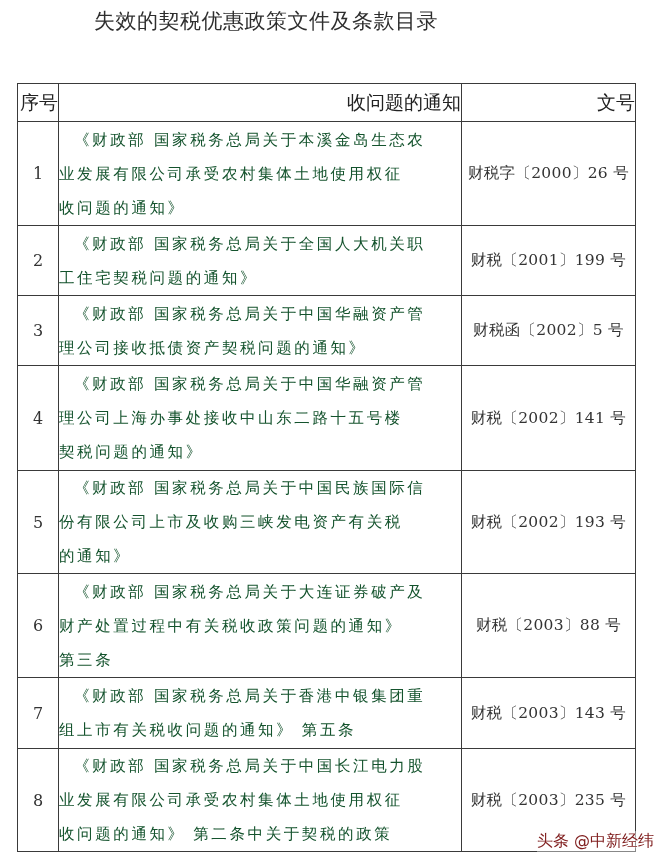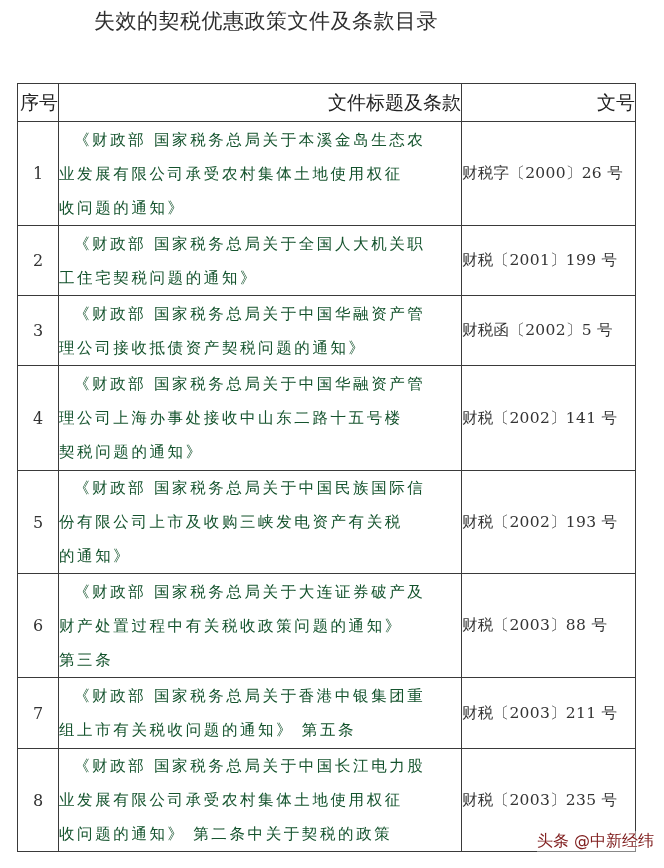--- a/index.html
+++ b/index.html
@@ -5,40 +5,40 @@
     html, body { margin: 0; padding: 0; background: #ffffff; }
     body { width: 664px; height: 868px; position: relative; overflow: hidden;
            font-family: "DejaVu Serif", "Liberation Serif", serif; color: #333; }
     .title { position: absolute; top: 6px; left: 0; width: 532px; text-align: center;
              font-family: "DejaVu Sans", "Liberation Sans", sans-serif; font-size: 21px; color: #2e2e2e; letter-spacing: 0.5px; line-height: 30px; }
     table.grid { position: absolute; left: 17px; top: 83px; border-collapse: collapse; table-layout: fixed; width: 618px; }
     table.grid td, table.grid th { border: 1.5px solid #3a3a3a; padding: 0; vertical-align: middle; }
     th { font-family: "DejaVu Sans", "Liberation Sans", sans-serif; font-weight: normal; font-size: 19px; color: #222; height: 37px; text-align: right; }
     td.num { text-align: center; font-size: 16px; color: #333; }
     td.titlecell { font-size: 15.5px; color: #14532d; line-height: 34px; padding: 0 4px 0 6px; letter-spacing: 2.6px; }
-    td.docno { font-size: 15.5px; color: #333; letter-spacing: 0.3px; }
+    td.docno { text-align: center; font-size: 15.5px; color: #333; letter-spacing: 0.3px; }
     .indent { padding-left: 15px; }
     .watermark { position: absolute; right: 10px; top: 831px; font-family: "DejaVu Sans", "Liberation Sans", sans-serif;
                  font-size: 16px; color: #7f1d1d; text-shadow: 0 0 2px #fff, 0 0 2px #fff; background: rgba(255,255,255,0.4); }
   </style>
 </head>
 <body>
 
 <div class="title">失效的契税优惠政策文件及条款目录</div>
 
 <table class="grid">
   <colgroup>
     <col style="width:41px">
     <col style="width:403px">
     <col style="width:174px">
   </colgroup>
   <thead>
     <tr>
       <th>序号</th>
-      <th>文件标题及条款</th>
+      <th>收问题的通知</th>
       <th>文号</th>
     </tr>
   </thead>
   <tbody id="tbody">
       <tr style="height: 104px;">
         <td class="num">1</td>
         <td class="titlecell">
           <div class="indent">《财政部 国家税务总局关于本溪金岛生态农</div>
           <div>业发展有限公司承受农村集体土地使用权征</div>
           <div>收问题的通知》</div>
@@ -87,21 +87,21 @@
           <div>第三条</div>
         </td>
         <td class="docno">财税〔2003〕88 号</td>
       </tr>
       <tr style="height: 71px;">
         <td class="num">7</td>
         <td class="titlecell">
           <div class="indent">《财政部 国家税务总局关于香港中银集团重</div>
           <div>组上市有关税收问题的通知》 第五条</div>
         </td>
-        <td class="docno">财税〔2003〕211 号</td>
+        <td class="docno">财税〔2003〕143 号</td>
       </tr>
       <tr style="height: 102px;">
         <td class="num">8</td>
         <td class="titlecell">
           <div class="indent">《财政部 国家税务总局关于中国长江电力股</div>
           <div>业发展有限公司承受农村集体土地使用权征</div>
           <div>收问题的通知》 第二条中关于契税的政策</div>
         </td>
         <td class="docno">财税〔2003〕235 号</td>
       </tr>

